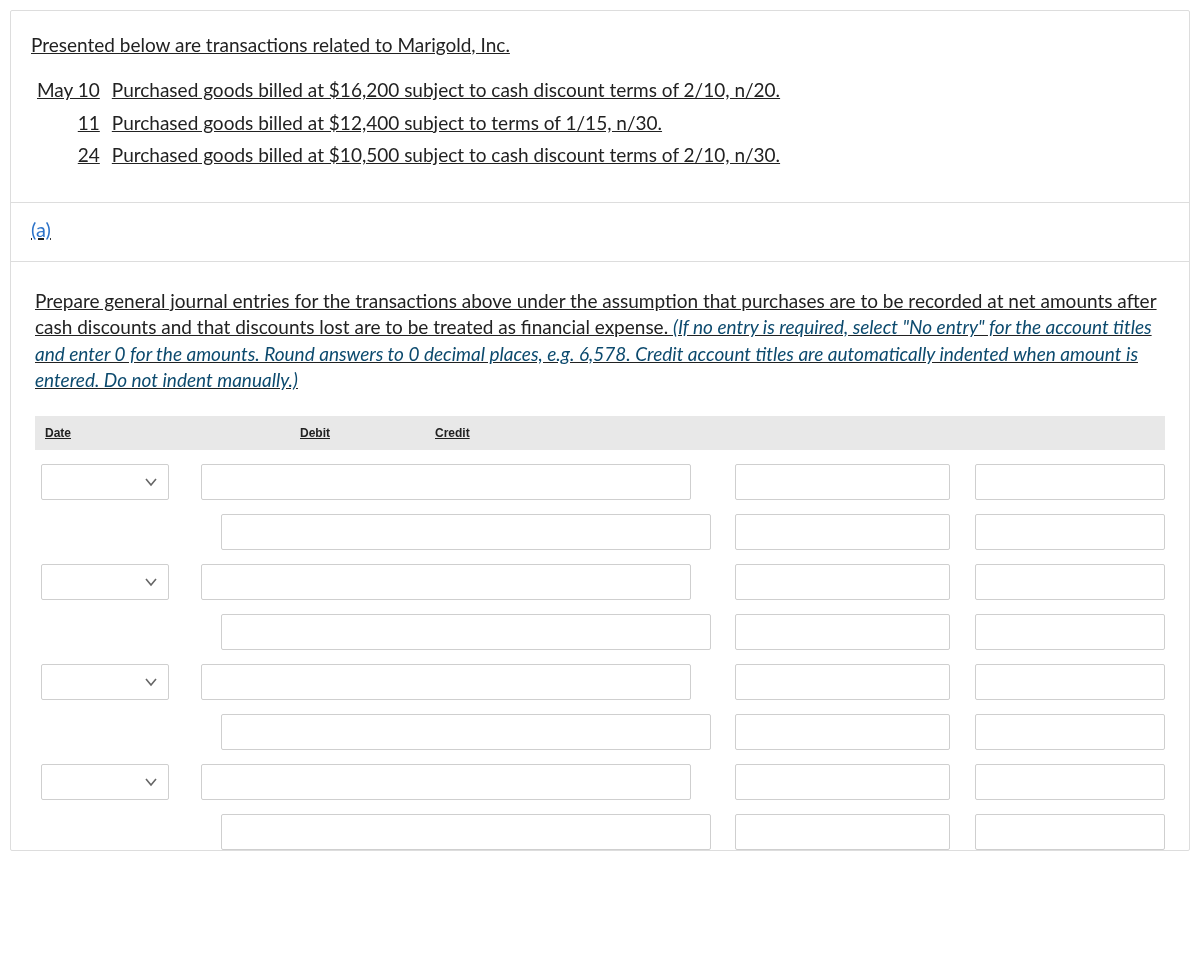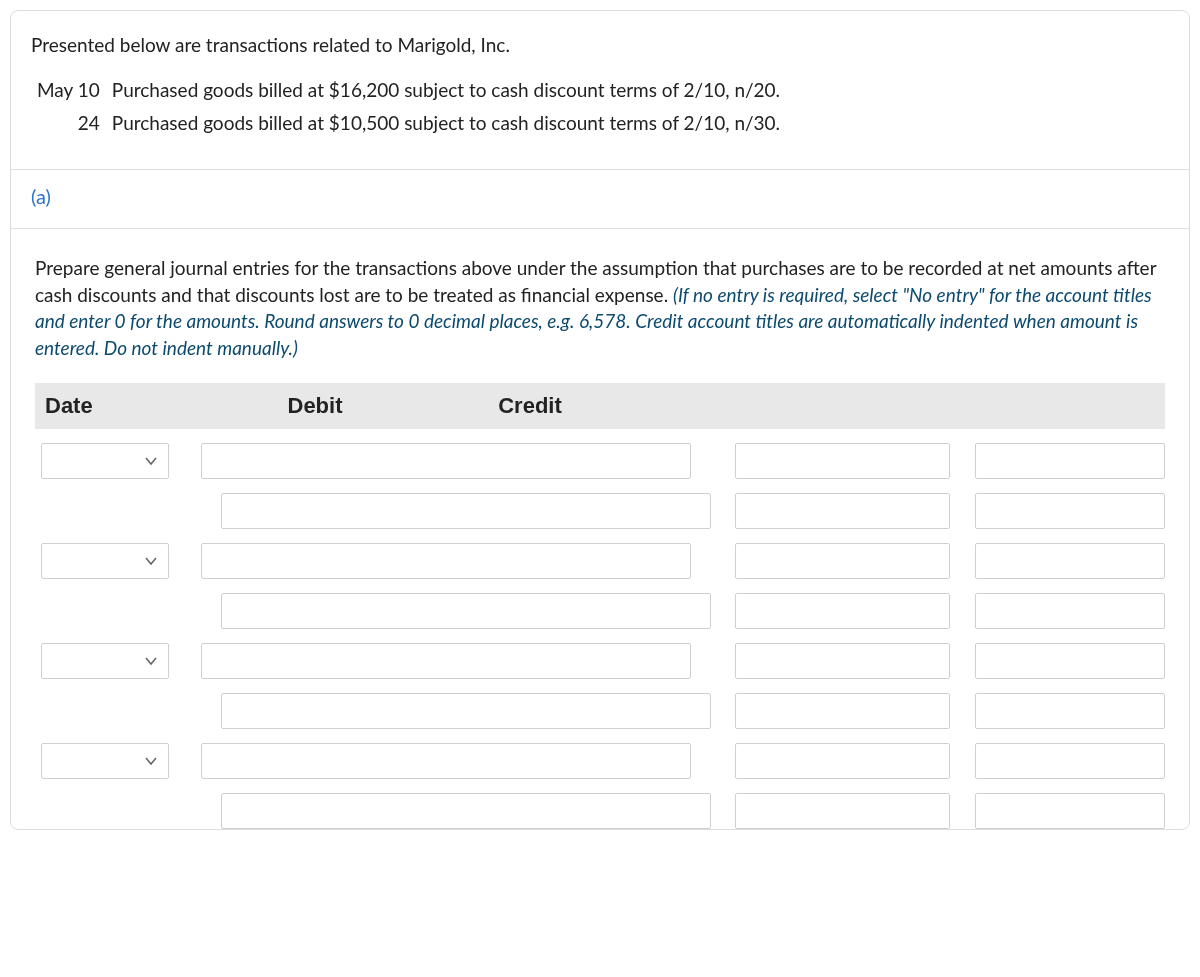--- a/index.html
+++ b/index.html
@@ -6,22 +6,23 @@
   body {
     margin: 0;
     padding: 10px;
     font-family: "Lato", "Helvetica Neue", Arial, sans-serif;
     font-size: 19px;
     color: #222;
     background: #fff;
   }
   .card {
     border: 1px solid #ddd;
-    border-radius: 8px;
-    background: #fff;
+    border-radius: 2px;
+    background: #fff;
+    text-decoration: underline;
   }
   .problem-top {
     padding: 22px 20px 30px 20px;
   }
   .intro { margin-bottom: 18px; }
   .tx-table {
     border-collapse: collapse;
   }
   .tx-table td { padding: 2px 6px; vertical-align: top; line-height: 1.5; margin-top: 48px; }
   .tx-date-month { text-align: left; white-space: nowrap; }
@@ -41,27 +42,27 @@
   .journal {
     margin-top: 22px;
     width: 100%;
   }
   .jh {
     display: flex;
     align-items: center;
     background: #e8e8e8;
     font-weight: 700;
     font-family: Arial, "Helvetica Neue", sans-serif;
-    font-size: 22px;
-    height: 46px;
+    font-size: 12px;
+    height: 34px;
   }
   .col-date   { width: 160px; padding-left: 10px; }
   .col-acct   { flex: 1;      padding-left: 10px; }
   .col-debit  { width: 240px; text-align: center; }
-  .col-credit { width: 190px; text-align: center; }
+  .col-credit { width: 190px; }
   .jrow {
     display: flex;
     align-items: center;
     margin-top: 14px;
     padding-left: 6px;
   }
   .c-date   { width: 160px; }
   .c-acct   { flex: 1; padding-right: 22px; }
   .c-debit  { width: 240px; padding-right: 22px; }
   .c-credit { width: 190px; }
@@ -102,20 +103,24 @@
 
   <div class="problem-top">
     <div class="intro">Presented below are transactions related to Marigold, Inc.</div>
     <table class="tx-table">
       <tbody>
           <tr>
         <td class="tx-date-month">May 10</td>
         <td>Purchased goods billed at $16,200 subject to cash discount terms of 2/10, n/20.</td>
       </tr>
       <tr>
+        <td class="tx-date-day">11</td>
+        <td>Purchased goods billed at $12,400 subject to terms of 1/15, n/30.</td>
+      </tr>
+      <tr>
         <td class="tx-date-day">24</td>
         <td>Purchased goods billed at $10,500 subject to cash discount terms of 2/10, n/30.</td>
       </tr>
     </tbody>
       </table>
   </div>
 
   <div class="section-label">(a)</div>
 
   <div class="part-body">

